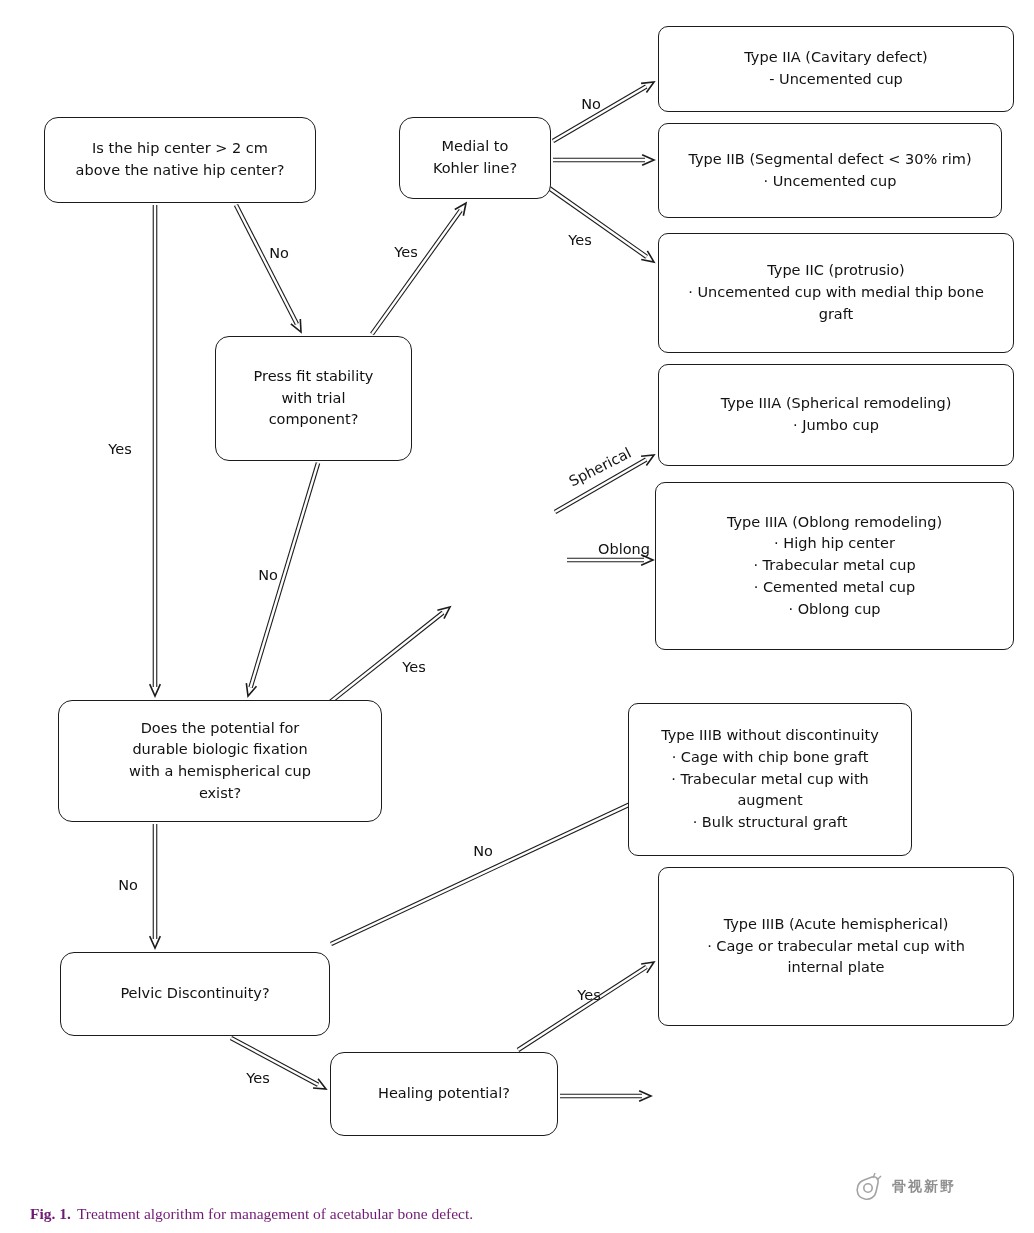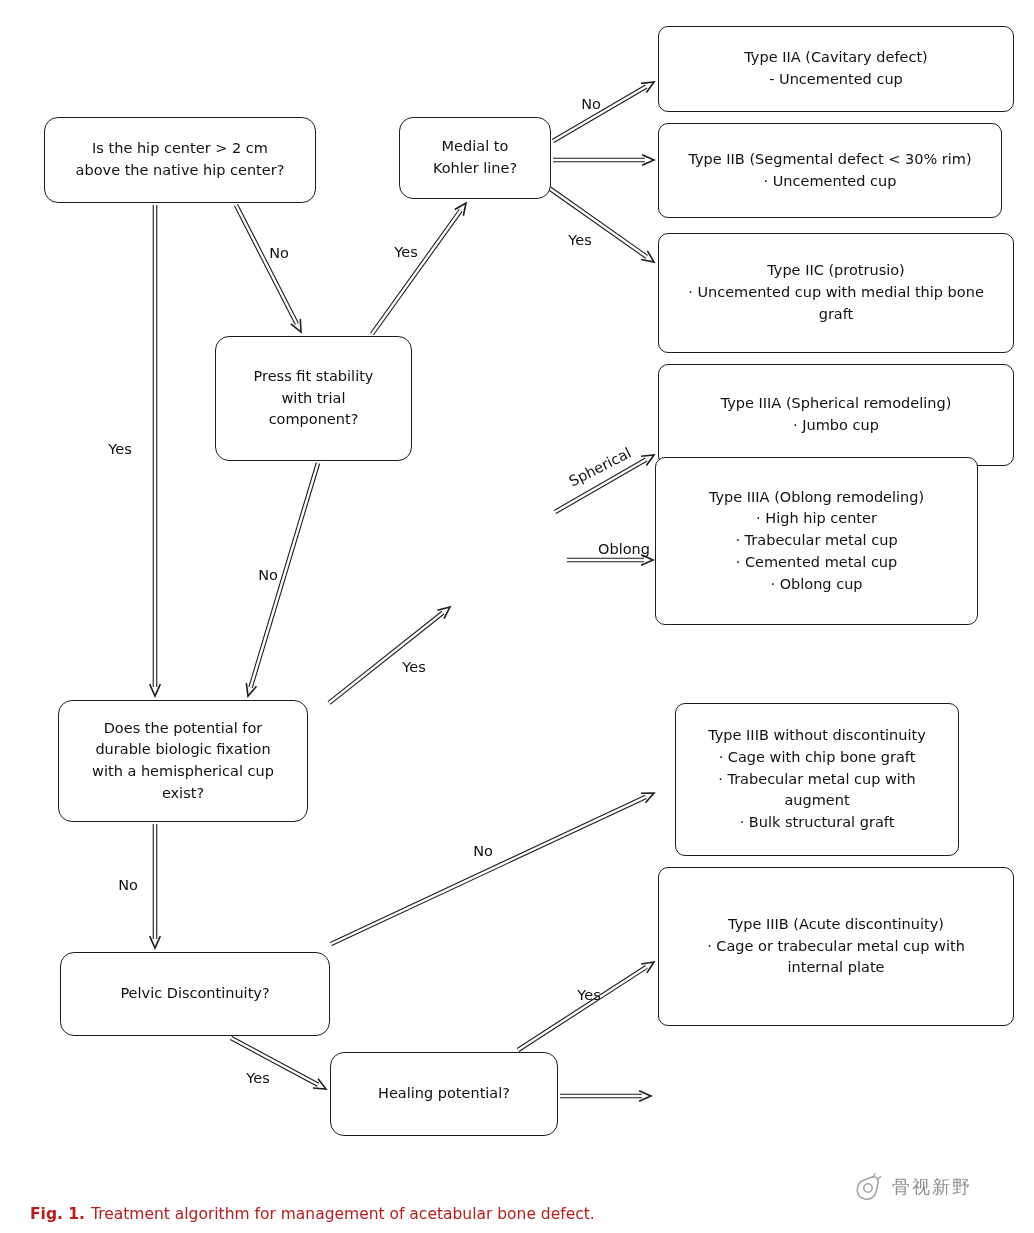--- a/index.html
+++ b/index.html
@@ -7,24 +7,24 @@
          font-family:"DejaVu Sans","Liberation Sans",sans-serif;color:#111;overflow:hidden;}
   svg.edges{position:absolute;left:0;top:0;}
   .node{position:absolute;background:#ffffff;border:1.4px solid #1c1c1c;
         display:flex;align-items:center;justify-content:center;text-align:center;
         box-sizing:border-box;}
   .dec{border-radius:14px;}
   .out{border-radius:10px;padding:8px 22px;}
   .txt{white-space:pre-line;font-size:14.5px;line-height:1.5;}
   .elabel{position:absolute;font-size:14.5px;color:#111;transform:translate(-50%,-50%);white-space:nowrap;}
   .elabel.rot{transform:translate(-50%,-50%) rotate(-27deg);}
-  .caption{position:absolute;left:30px;top:1205px;font-size:15.5px;color:#b91c1c;}
+  .caption{position:absolute;left:30px;top:1205px;font-size:15.5px;color:#701a75;font-family:Liberation Serif, serif;}
   .caption .cap-b{font-weight:700;margin-right:6px;}
   .watermark{position:absolute;left:852px;top:1172px;display:flex;align-items:center;gap:6px;color:#8f8f8f;}
-  .watermark .wm-text{font-size:18px;letter-spacing:2px;font-weight:400;}
+  .watermark .wm-text{font-size:14px;letter-spacing:2px;font-weight:700;}
 </style>
 </head>
 <body>
 
 <div class="stage">
 
   <svg class="edges" width="1034" height="1233" viewBox="0 0 1034 1233">
     <g class="arrow">
         <line x1="236" y1="205" x2="296.89955509451545" y2="323.9883614923609" stroke="#1c1c1c" stroke-width="4.6"></line>
         <line x1="236" y1="205" x2="296.89955509451545" y2="323.9883614923609" stroke="#ffffff" stroke-width="2.4"></line>
@@ -108,21 +108,21 @@
   </div>
   <div class="node dec" style="left:399px;top:117px;width:152px;height:82px">
     <div class="txt">Medial to
 Kohler line?</div>
   </div>
   <div class="node dec" style="left:215px;top:336px;width:197px;height:125px">
     <div class="txt">Press fit stability
 with trial
 component?</div>
   </div>
-  <div class="node dec" style="left:58px;top:700px;width:250px;height:122px">
+  <div class="node dec" style="left:58px;top:700px;width:324px;height:122px">
     <div class="txt">Does the potential for
 durable biologic fixation
 with a hemispherical cup
 exist?</div>
   </div>
   <div class="node dec" style="left:60px;top:952px;width:270px;height:84px">
     <div class="txt">Pelvic Discontinuity?</div>
   </div>
   <div class="node dec" style="left:330px;top:1052px;width:228px;height:84px">
     <div class="txt">Healing potential?</div>
@@ -137,35 +137,35 @@
 · Uncemented cup</div>
   </div>
   <div class="node out" style="left:658px;top:233px;width:356px;height:120px">
     <div class="txt">Type IIC (protrusio)
 · Uncemented cup with medial thip bone graft</div>
   </div>
   <div class="node out" style="left:658px;top:364px;width:356px;height:102px">
     <div class="txt">Type IIIA (Spherical remodeling)
 · Jumbo cup</div>
   </div>
-  <div class="node out" style="left:655px;top:457px;width:323px;height:168px">
+  <div class="node out" style="left:655px;top:482px;width:359px;height:168px">
     <div class="txt">Type IIIA (Oblong remodeling)
 · High hip center
 · Trabecular metal cup
 · Cemented metal cup
 · Oblong cup</div>
   </div>
-  <div class="node out" style="left:675px;top:703px;width:284px;height:153px">
+  <div class="node out" style="left:628px;top:703px;width:284px;height:153px">
     <div class="txt">Type IIIB without discontinuity
 · Cage with chip bone graft
 · Trabecular metal cup with augment
 · Bulk structural graft</div>
   </div>
   <div class="node out" style="left:658px;top:867px;width:356px;height:159px">
-    <div class="txt">Type IIIB (Acute discontinuity)
+    <div class="txt">Type IIIB (Acute hemispherical)
 · Cage or trabecular metal cup with internal plate</div>
   </div>
 
   <div class="elabel" style="left:279px;top:253px">No</div>
   <div class="elabel" style="left:120px;top:449px">Yes</div>
   <div class="elabel" style="left:406px;top:252px">Yes</div>
   <div class="elabel" style="left:591px;top:104px">No</div>
   <div class="elabel" style="left:580px;top:240px">Yes</div>
   <div class="elabel" style="left:268px;top:575px">No</div>
   <div class="elabel" style="left:414px;top:667px">Yes</div>

